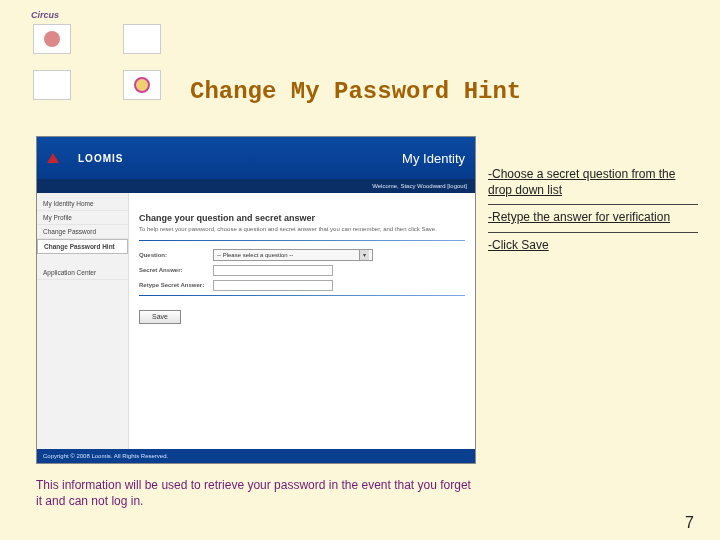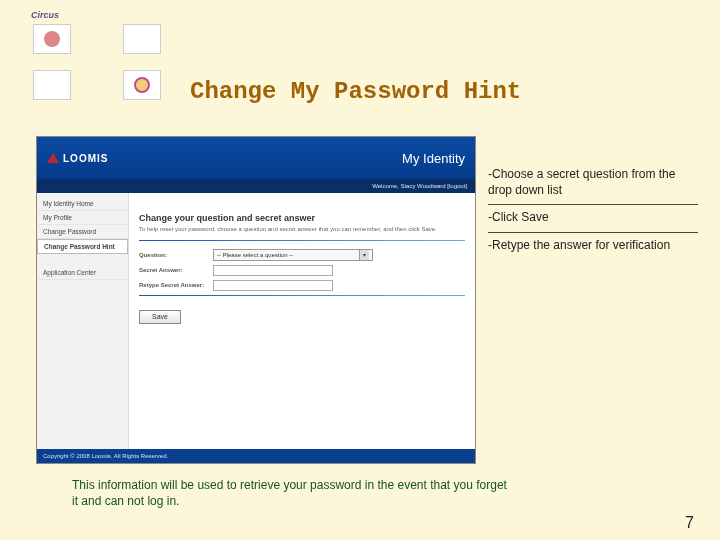--- a/index.html
+++ b/index.html
@@ -72,21 +72,21 @@
     height: 42px;
     background: linear-gradient(#0b4aa2, #053b8c);
     display:flex;
     align-items:center;
     justify-content: space-between;
     padding: 0 10px;
   }
   .ss-logo {
     display:flex;
     align-items:center;
-    gap:4px;
+    gap:19px;
     color:#fff;
     font-size:10px;
     font-weight:bold;
     letter-spacing:1px;
   }
   .ss-logo .tri {
     width:0; height:0;
     border-left:6px solid transparent;
     border-right:6px solid transparent;
     border-bottom:10px solid #c1272d;
@@ -216,36 +216,36 @@
   }
 
   .instructions {
     position: absolute;
     top: 162px;
     left: 488px;
     width: 210px;
     font-size: 12px;
     color: #222;
     line-height:1.3;
+    text-decoration:underline;
   }
   .instructions .inst-row {
     border-bottom:1px solid #444;
     padding:5px 0 6px 0;
   }
   .instructions .inst-row:last-child { border-bottom:none; }
 
   .footnote {
     position:absolute;
     top: 478px;
     left: 36px;
     width: 440px;
     font-size:12px;
-    color:#14532d;
+    color:#701a75;
     line-height:1.3;
-    margin-left:36px;
   }
   .pagenum {
     position:absolute;
     bottom: 8px;
     right: 26px;
     font-size:16px;
     color:#222;
   }
 </style>
 </head>
@@ -312,19 +312,19 @@
       <div class="ss-savebtn">Save</div>
     </div>
   </div>
   <div class="ss-footer">
     <span>Copyright © 2008 Loomis. All Rights Reserved.</span>
   </div>
 </div>
 
 <div class="instructions">
   <div class="inst-row">-Choose a secret question from the drop down list</div>
+  <div class="inst-row">-Retype the answer for verification</div>
   <div class="inst-row">-Click Save</div>
-  <div class="inst-row">-Retype the answer for verification</div>
 </div>
 
 <div class="footnote">This information will be used to retrieve your password in the event that you forget it and can not log in.</div>
 
 <div class="pagenum">7</div>
 
 </body></html>

